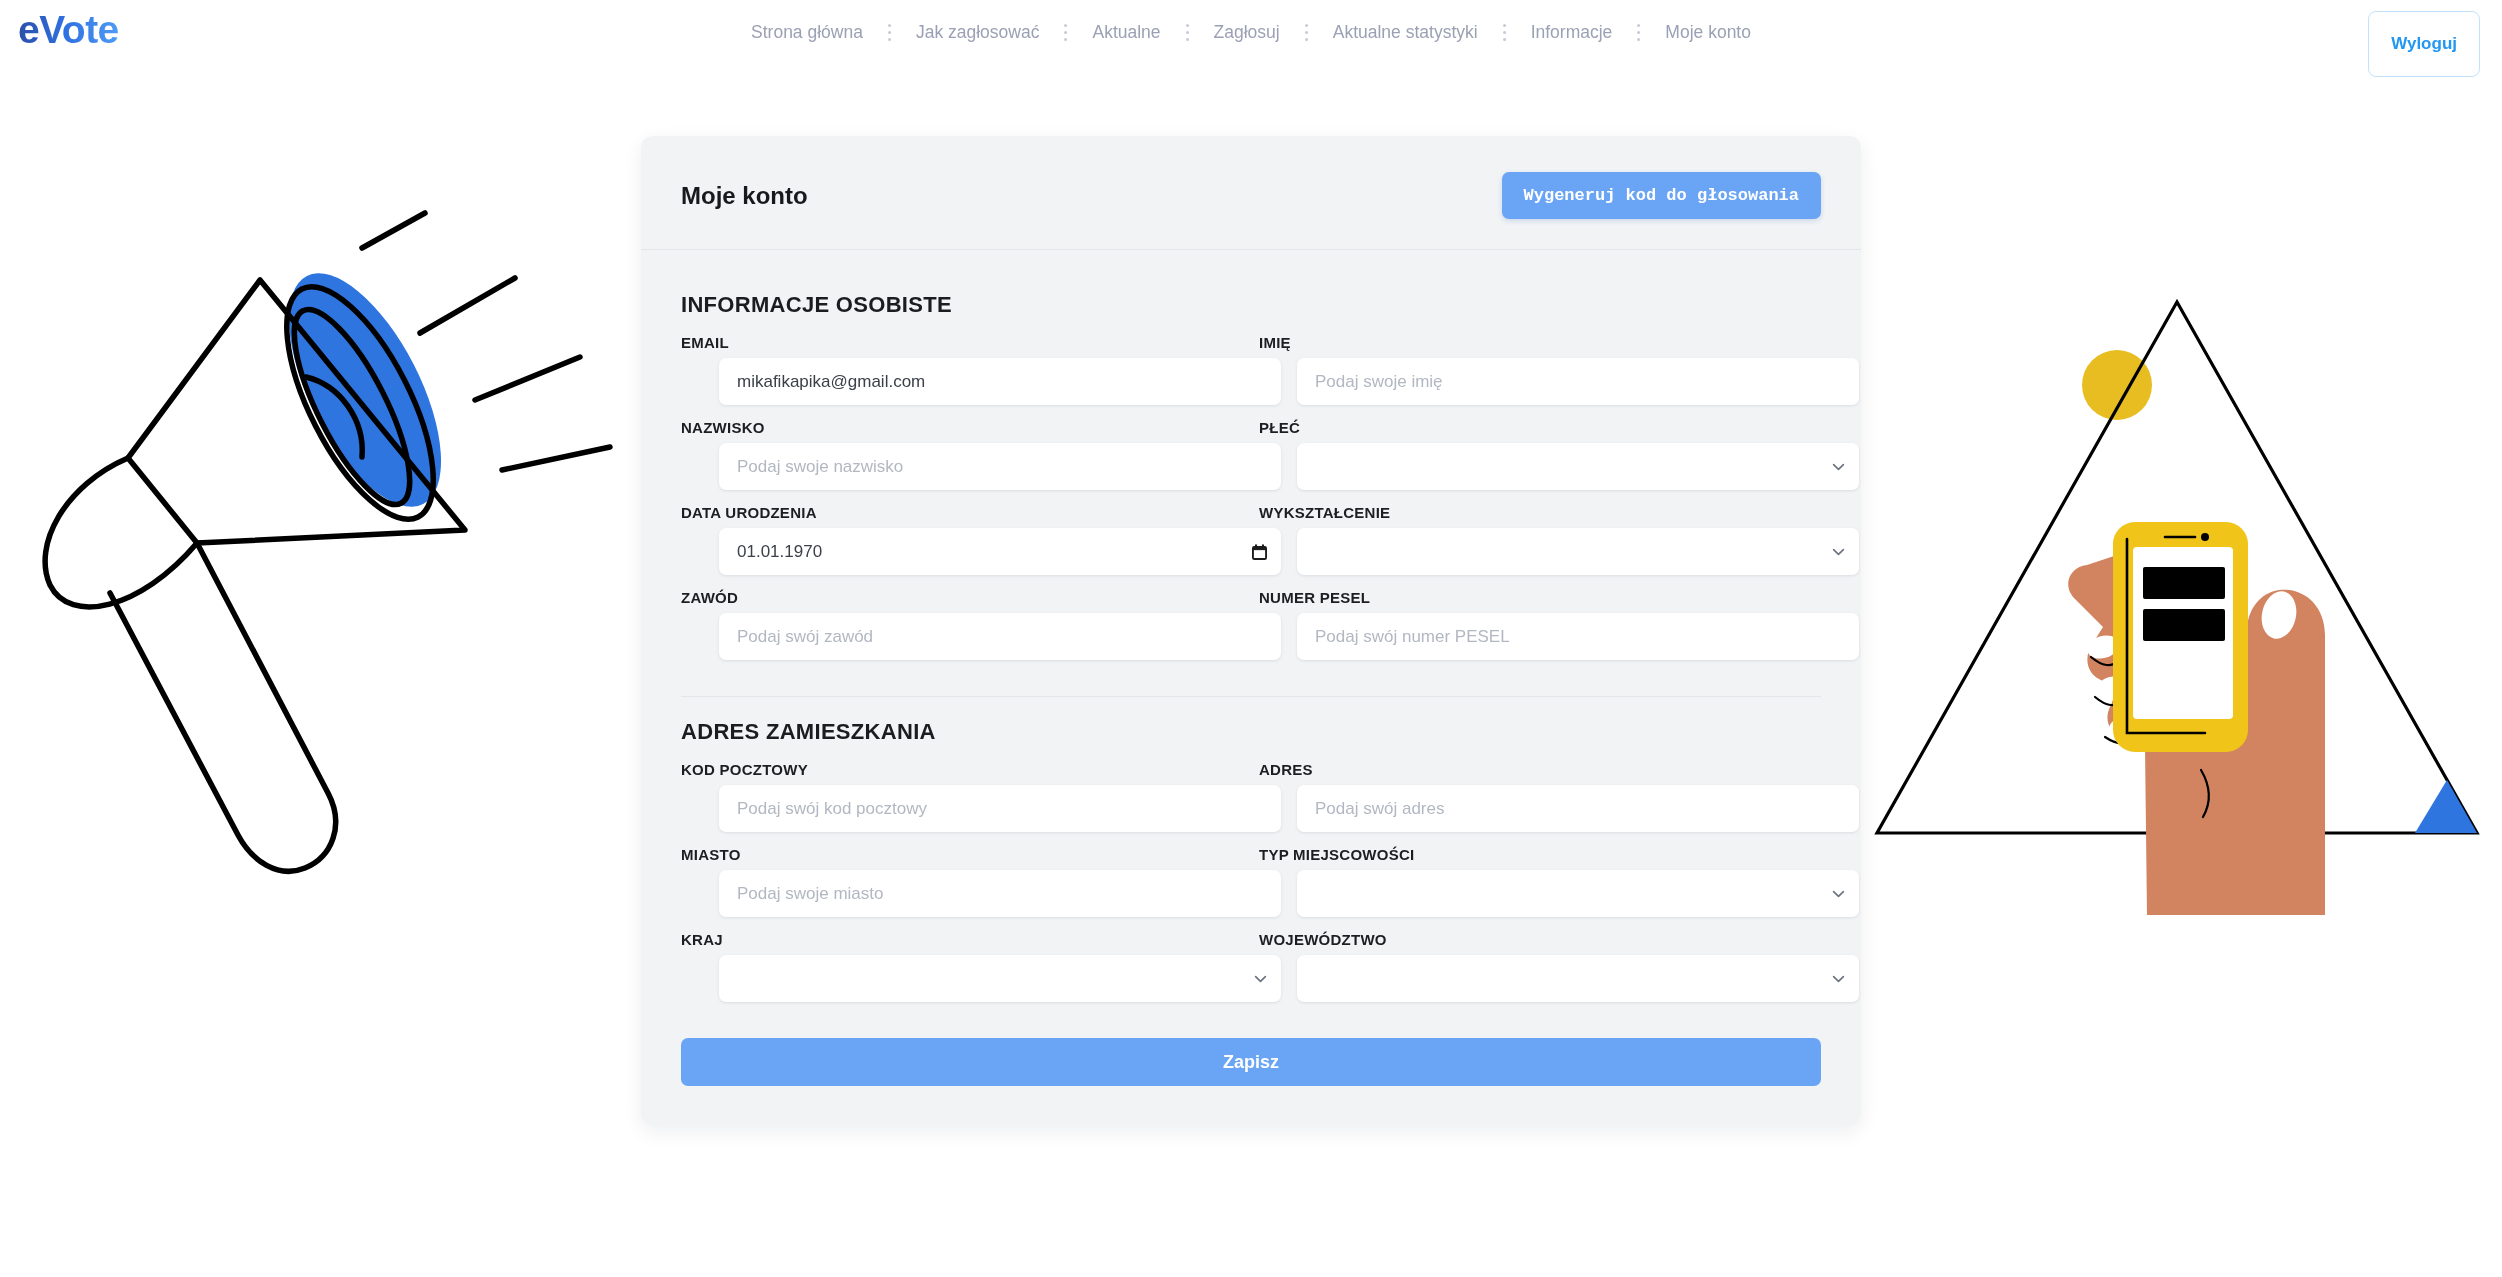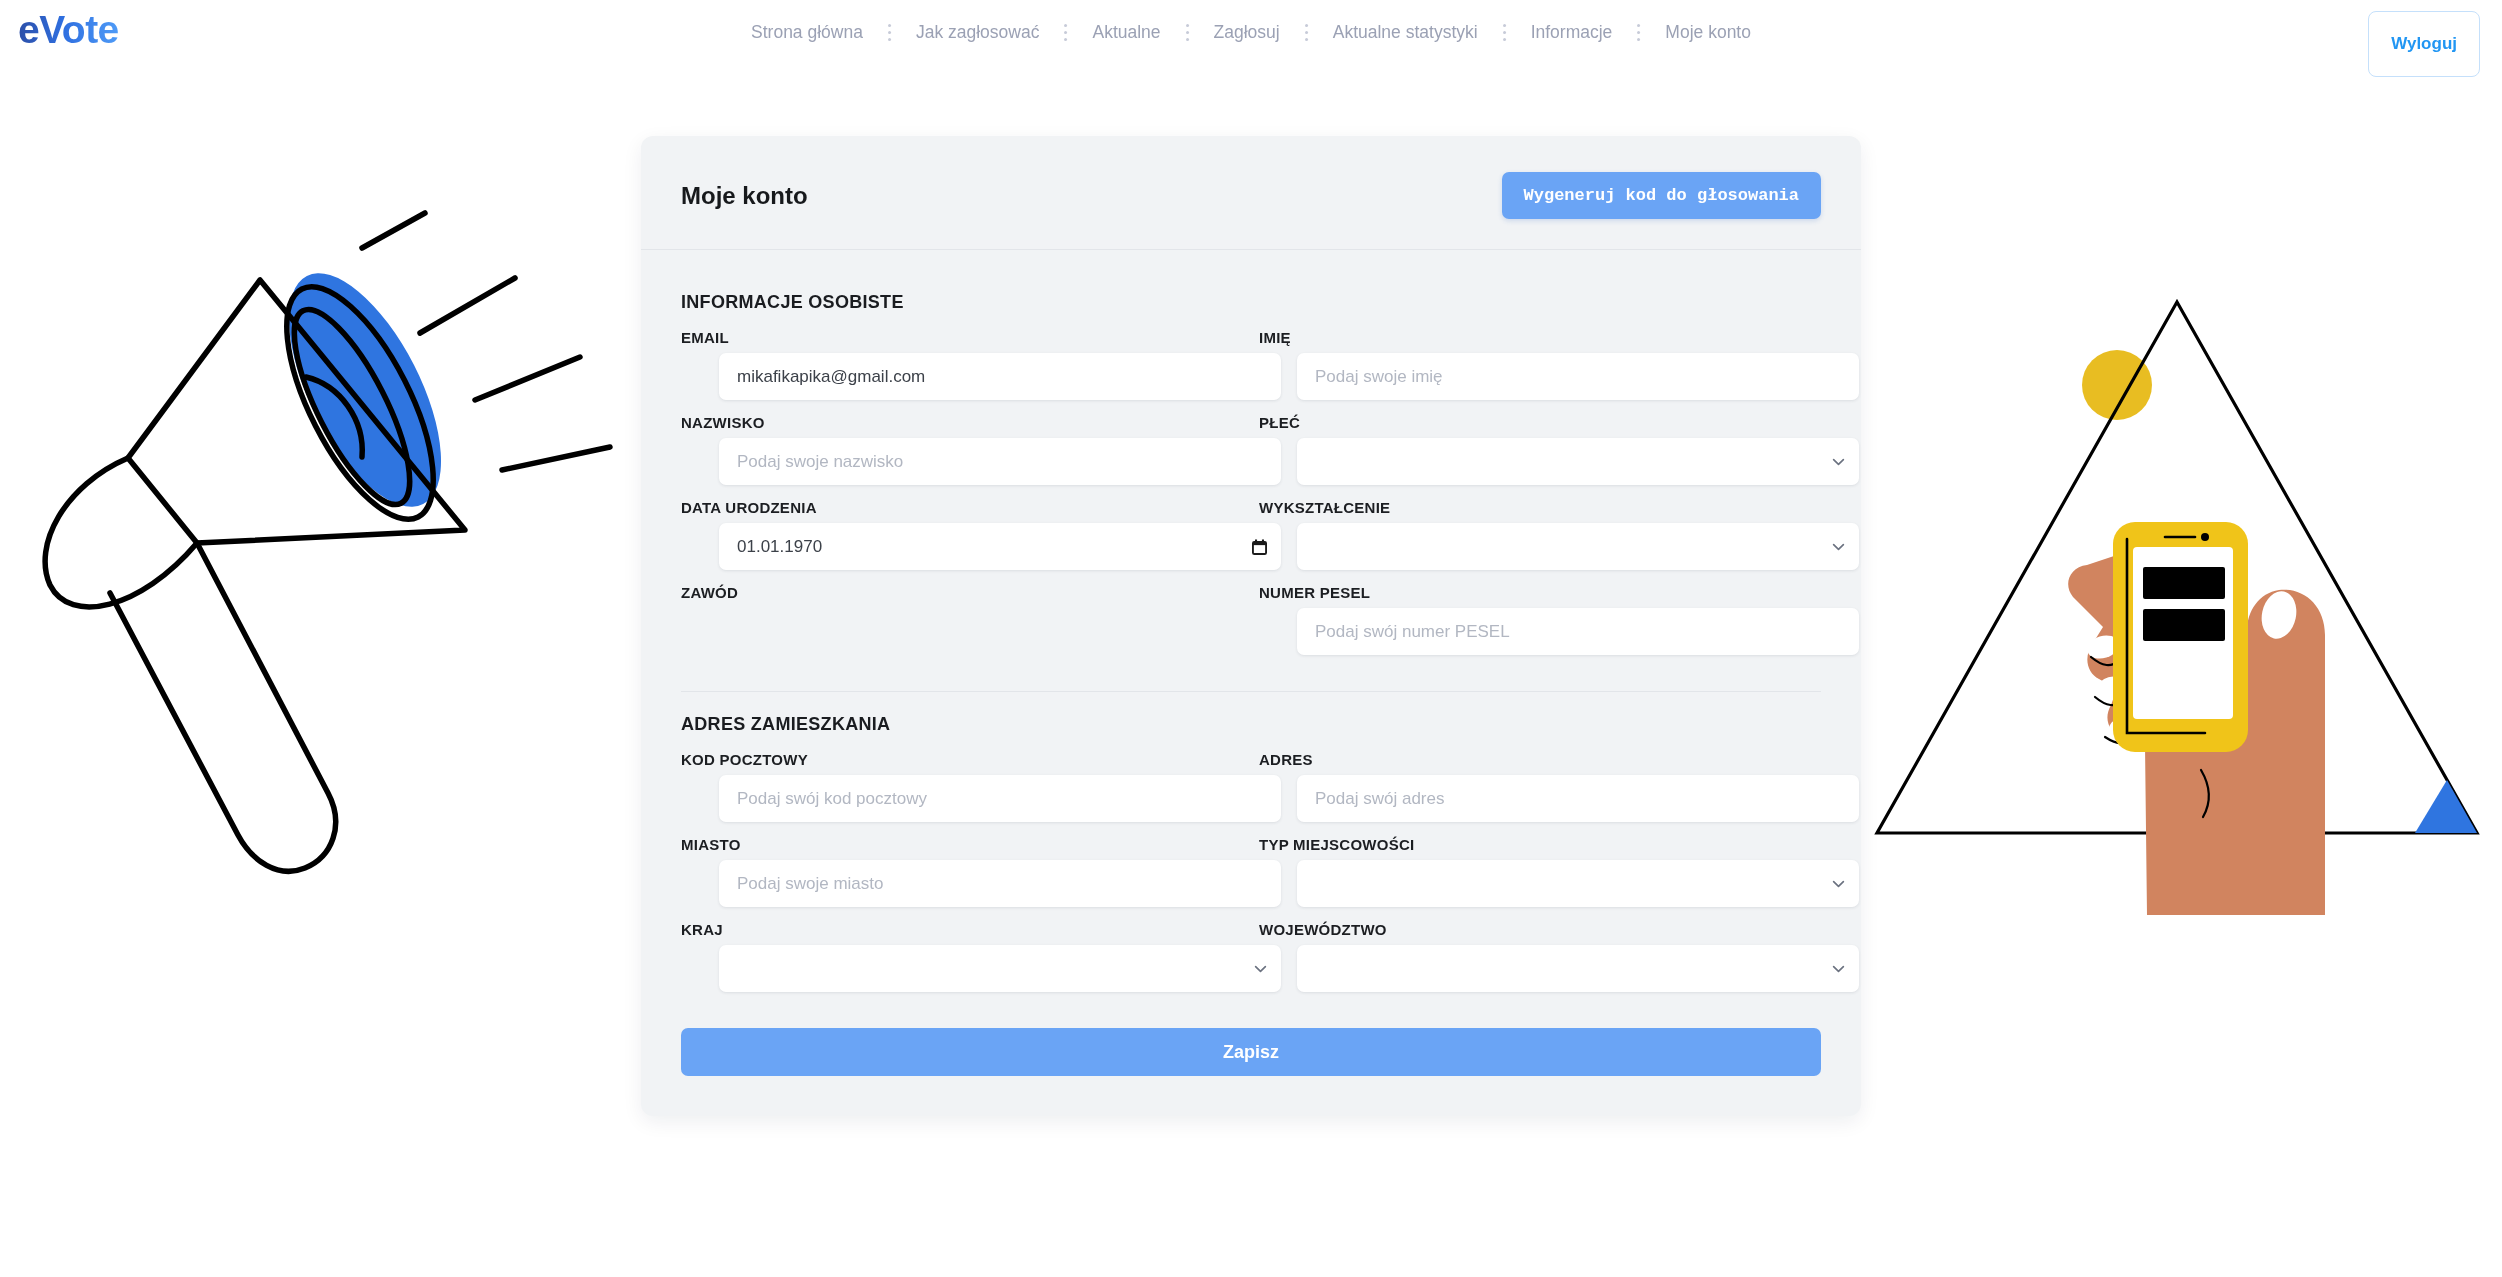--- a/index.html
+++ b/index.html
@@ -128,21 +128,21 @@
     font-size: 17px;
     font-weight: 700;
     cursor: pointer;
     font-family: Liberation Mono, monospace;
     box-shadow: 0 2px 5px rgba(60,110,200,0.2);
   }
 
   .card-body { padding: 28px 40px 40px 40px; }
 
   .section-title {
-    font-size: 18px;
+    font-size: 22px;
     font-weight: 700;
     color: #1a1c20;
     letter-spacing: 0.3px;
     margin: 14px 0 16px 0;
   }
   .section-title.second { margin-top: 22px; }
 
   .divider {
     height: 1px;
     background: #e2e5e9;
@@ -401,20 +401,23 @@
         <div class="control">
           <span></span>
           <svg class="chev" viewBox="0 0 16 16">
             <path d="M2 5 L8 11 L14 5" fill="none" stroke="#6b7280" stroke-width="2" stroke-linecap="round" stroke-linejoin="round"></path>
           </svg>
         </div>
       </div>
 
       <div class="field">
         <label>ZAWÓD</label>
+        <div class="control">
+          <input type="text" placeholder="Podaj swój zawód" style="">
+        </div>
       </div>
 
       <div class="field">
         <label>NUMER PESEL</label>
         <div class="control">
           <input type="text" placeholder="Podaj swój numer PESEL" style="">
         </div>
       </div>
 
     </div>

